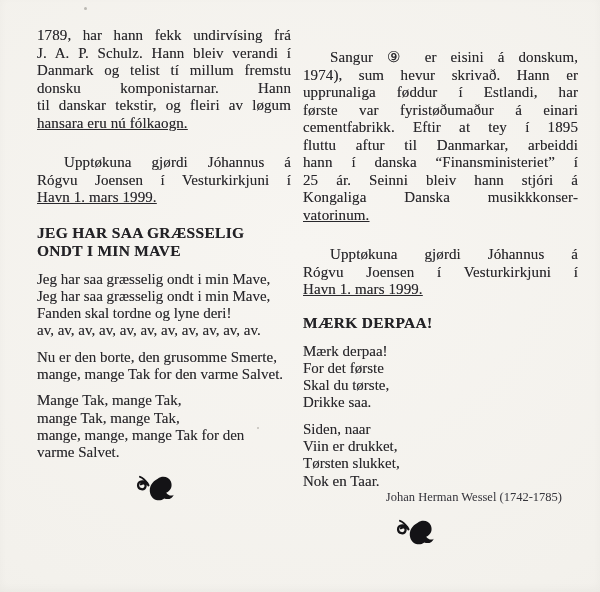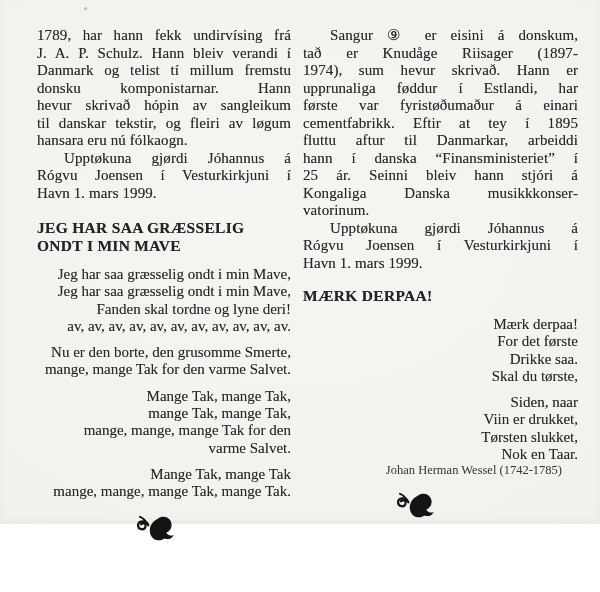--- a/index.html
+++ b/index.html
@@ -3,58 +3,58 @@
 <meta charset="utf-8">
 <style>
   html, body { margin: 0; padding: 0; }
   body {
     width: 600px; height: 592px;
     font-family: "Liberation Serif", "DejaVu Serif", serif;
     overflow: hidden;
   }
   .page {
     position: relative;
-    width: 600px; height: 524px;
+    width: 600px; height: 592px;
     background: radial-gradient(140% 120% at 50% 42%, #f7f5f1 0%, #f3f1ec 55%, #edebe5 100%);
     color: #29282c;
     box-shadow: inset 0 -3px 8px rgba(0,0,0,0.03);
   }
   .col { position: absolute; top: 27px; }
   .col.left  { left: 37px;  width: 254px; }
   .col.right { left: 303px; width: 275px; }
 
   .para .line {
     font-size: 15px;
     line-height: 17.5px;
     letter-spacing: 0.1px;
     text-shadow: 0 0 0.5px rgba(30,28,30,0.45);
   }
   .justify .line { text-align: justify; text-align-last: justify; }
-  .justify .line:last-child { text-align-last: left; }
-  .indent .line:first-child { text-indent: 27px; }
+  .justify .line:last-child { text-align-last: left; text-decoration: underline; }
+  .indent .line:first-child { text-indent: 27px; margin-top: 22px; }
 
   .heading {
     margin: 17px 0 0 0;
     font-size: 15.5px;
     font-weight: bold;
     letter-spacing: 0.3px;
     color: #232226;
   }
   .heading .line { line-height: 18px; text-shadow: 0 0 0.5px rgba(20,18,20,0.5); }
   .heading-single {
     margin: 15px 0 0 0;
     font-size: 15.5px;
     font-weight: bold;
     letter-spacing: 0.3px;
     line-height: 18px;
     color: #232226;
     text-shadow: 0 0 0.5px rgba(20,18,20,0.5);
   }
 
-  .stanza { margin-top: 9px; text-align: right; }
+  .stanza { margin-top: 9px; }
   .stanza.first-after-heading { margin-top: 11px; }
   .stanza .line {
     font-size: 15px;
     line-height: 17.3px;
     text-shadow: 0 0 0.5px rgba(30,28,30,0.4);
   }
 
   .attribution {
     margin-top: 0;
     font-size: 12.5px;
@@ -76,21 +76,20 @@
 <body>
 
 <div class="page">
 
   <div class="col left">
     <div class="para justify">
         <div class="line">1789, har hann fekk undirvísing frá</div>
         <div class="line">J. A. P. Schulz. Hann bleiv verandi í</div>
         <div class="line">Danmark og telist tí millum fremstu</div>
         <div class="line">donsku komponistarnar. Hann</div>
-        <div class="line">hevur skrivað hópin av sangleikum</div>
         <div class="line">til danskar tekstir, og fleiri av løgum</div>
         <div class="line">hansara eru nú fólkaogn.</div>
       </div>
     <div class="para justify indent">
         <div class="line">Upptøkuna gjørdi Jóhannus á</div>
         <div class="line">Rógvu Joensen í Vesturkirkjuni í</div>
         <div class="line">Havn 1. mars 1999.</div>
       </div>
 
     <h2 class="heading">
@@ -107,40 +106,35 @@
     <div class="stanza">
         <div class="line">Nu er den borte, den grusomme Smerte,</div>
         <div class="line">mange, mange Tak for den varme Salvet.</div>
       </div>
     <div class="stanza">
         <div class="line">Mange Tak, mange Tak,</div>
         <div class="line">mange Tak, mange Tak,</div>
         <div class="line">mange, mange, mange Tak for den</div>
         <div class="line">varme Salvet.</div>
       </div>
-    <div class="stanza">
-        <div class="line">Mange Tak, mange Tak</div>
-        <div class="line">mange, mange, mange Tak, mange Tak.</div>
-      </div>
 
     <div class="ornament orn-left">
       <svg width="42" height="30" viewBox="0 0 44 32" xmlns="http://www.w3.org/2000/svg">
         <g fill="none" stroke="#141316" stroke-linecap="round">
           <path d="M16 12 C13 6 5 7 5 12 C5 17 12 18 13 13 C13.5 10 10 9 8 11" stroke-width="2.4"></path>
           <path d="M7 3 C10 4 13 7 15 10" stroke-width="2"></path>
         </g>
         <path fill="#141316" d="M26 5 C31 1 38 3 40 8 C42 13 40 18 35 20 C37 23 41 24 43 22 C42 26 37 28 33 26 C28 30 20 28 18 21 C16 14 20 8 26 5 Z"></path>
       </svg>
     </div>
   </div>
 
   <div class="col right">
     <div class="para justify indent">
         <div class="line">Sangur ⑨ er eisini á donskum,</div>
-        <div class="line">tað er Knudåge Riisager (1897-</div>
         <div class="line">1974), sum hevur skrivað. Hann er</div>
         <div class="line">upprunaliga føddur í Estlandi, har</div>
         <div class="line">første var fyristøðumaður á einari</div>
         <div class="line">cementfabrikk. Eftir at tey í 1895</div>
         <div class="line">fluttu aftur til Danmarkar, arbeiddi</div>
         <div class="line">hann í danska “Finansministeriet” í</div>
         <div class="line">25 ár. Seinni bleiv hann stjóri á</div>
         <div class="line">Kongaliga Danska musikkkonser-</div>
         <div class="line">vatorinum.</div>
       </div>
@@ -148,22 +142,22 @@
         <div class="line">Upptøkuna gjørdi Jóhannus á</div>
         <div class="line">Rógvu Joensen í Vesturkirkjuni í</div>
         <div class="line">Havn 1. mars 1999.</div>
       </div>
 
     <h2 class="heading-single">MÆRK DERPAA!</h2>
 
     <div class="stanza first-after-heading">
         <div class="line">Mærk derpaa!</div>
         <div class="line">For det første</div>
+        <div class="line">Skal du tørste,</div>
         <div class="line">Drikke saa.</div>
-        <div class="line">Skal du tørste,</div>
       </div>
     <div class="stanza">
         <div class="line">Siden, naar</div>
         <div class="line">Viin er drukket,</div>
         <div class="line">Tørsten slukket,</div>
         <div class="line">Nok en Taar.</div>
       </div>
 
     <div class="attribution">Johan Herman Wessel (1742-1785)</div>
 

